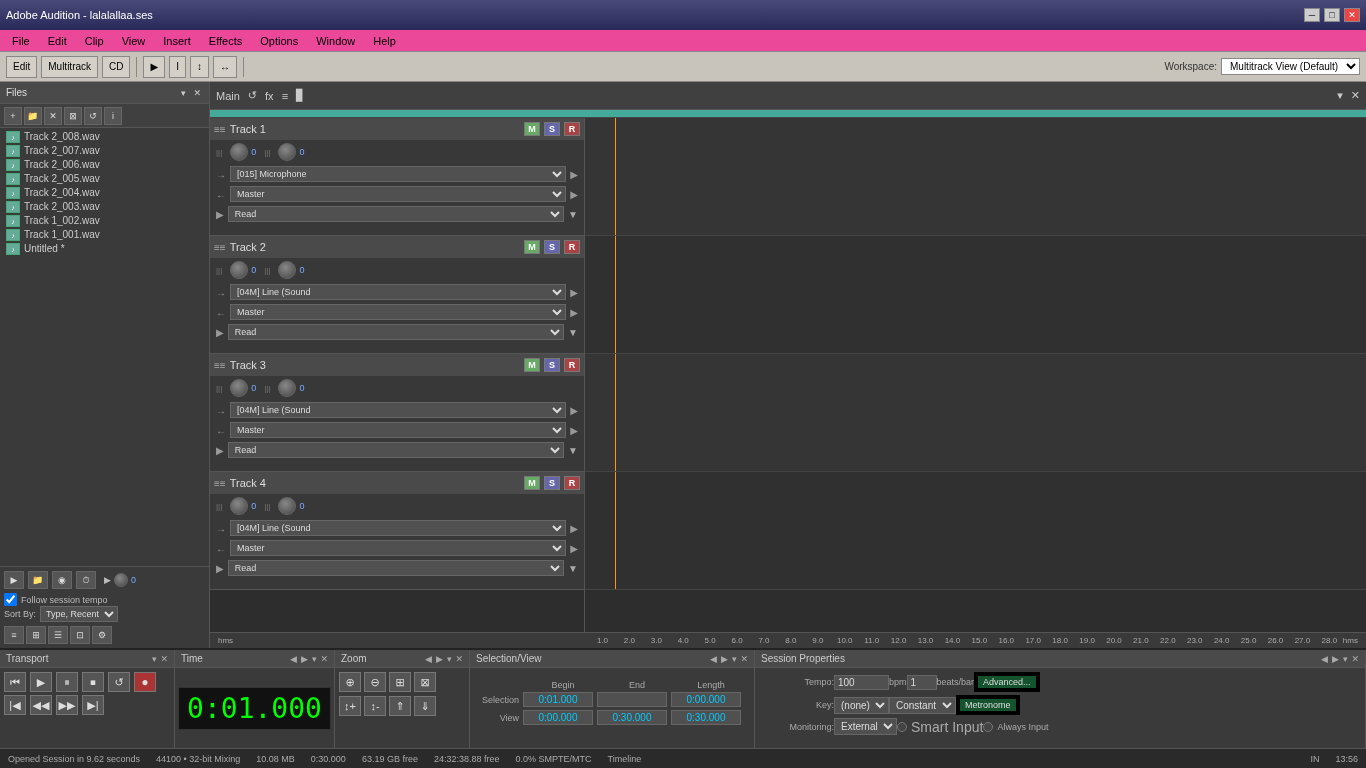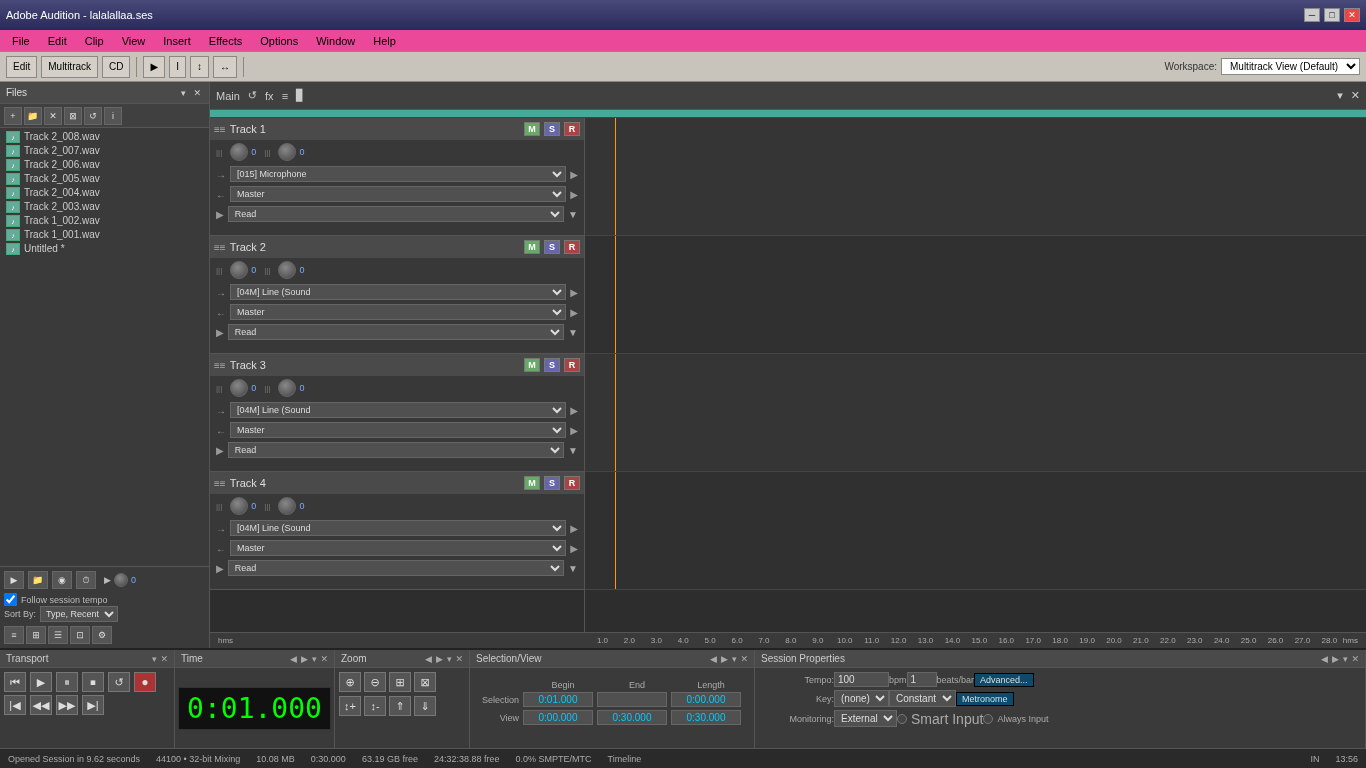--- a/index.html
+++ b/index.html
@@ -272,21 +272,21 @@
     .sel-input { width: 70px; background: #505050; color: #0cf; border: 1px solid #666; font-size: 10px; padding: 1px 3px; text-align: center; }
     .sel-header-row { display: flex; gap: 4px; margin-bottom: 2px; margin-top: 8px; }
     .sel-col-label { width: 70px; font-size: 9px; color: #aaa; text-align: center; }
 
     #session-panel { flex: 1; }
     .sess-content { padding: 4px; display: flex; flex-direction: column; gap: 3px; }
     .sess-row { display: flex; align-items: center; }
     .sess-label { width: 75px; font-size: 9px; color: #aaa; text-align: right; }
     .sess-input { width: 55px; background: #505050; color: #ddd; border: 1px solid #666; font-size: 10px; padding: 1px 3px; }
     .sess-select { background: #505050; color: #ddd; border: 1px solid #666; font-size: 10px; padding: 1px 2px; }
-    .sess-btn { background: #0c4a6e; border: 1px solid #000000; color: #ddd; font-size: 9px; padding: 1px 5px; cursor: pointer; }
+    .sess-btn { background: #14532d; border: 4px solid #000000; color: #ddd; font-size: 9px; padding: 1px 5px; cursor: pointer; }
     .radio-group { display: flex; align-items: center; gap: 4px; }
     .radio-dot { width: 10px; height: 10px; border-radius: 50%; border: 1px solid #777; background: #444; display: inline-block; cursor: pointer; }
 
     
     #statusbar {
       height: 20px;
       background: #2a2a2a;
       border-top: 1px solid #555;
       display: flex;
       align-items: center;

